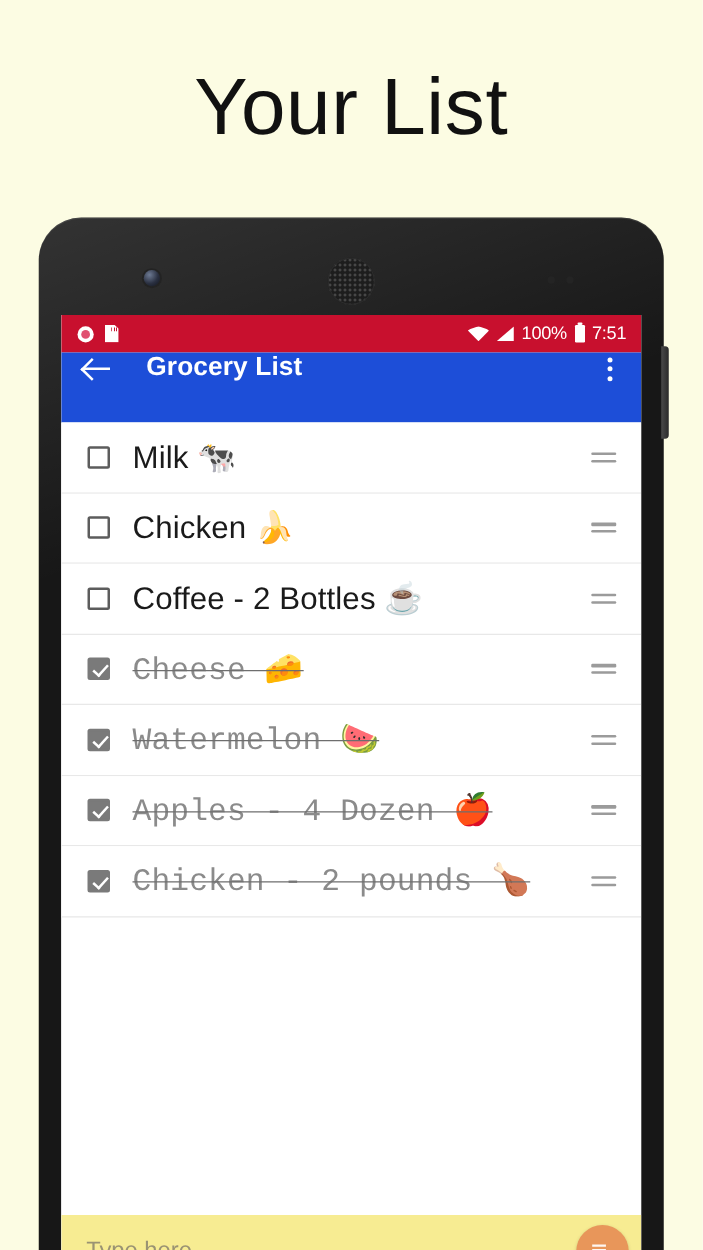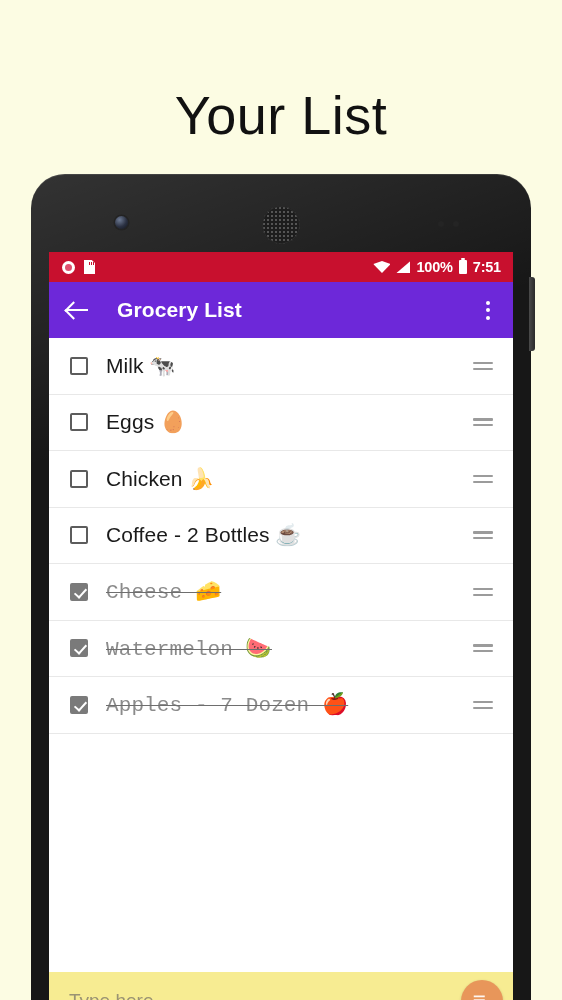--- a/index.html
+++ b/index.html
@@ -4,27 +4,26 @@
 <style>
   * { margin:0; padding:0; box-sizing:border-box; }
   html, body {
     width:562px; height:1000px;
     background:#FCFCE3;
     font-family:"Liberation Sans", sans-serif;
     overflow:hidden;
   }
   #page-title {
     text-align:center;
-    font-size:54px;
+    font-size:64px;
     font-weight:400;
     color:#111111;
     letter-spacing:0.5px;
     padding-top:50px;
     line-height:1.1;
-    margin-top:36px;
   }
 
   
   #phone {
     position:absolute;
     left:31px;
     top:174px;
     width:500px;
     height:870px;
     background:#171717;
@@ -87,21 +86,21 @@
   
   #status-bar{
     height:30px;
     background:#C8102E;
     display:flex; align-items:center;
     padding:0 12px 0 13px;
     color:#ffffff;
   }
   .sb-left{ display:flex; align-items:center; gap:9px; }
   .sb-right{ margin-left:auto; display:flex; align-items:center; gap:6px; }
-  .sb-text{ font-size:14.5px; font-weight:bold; letter-spacing:-.2px; }
+  .sb-text{ font-size:14.5px; font-weight:normal; letter-spacing:-.2px; }
   .icon-record{
     width:13px;height:13px;border-radius:50%;
     background:#fff; position:relative;
   }
   .icon-record::after{
     content:"";position:absolute;inset:3px;border-radius:50%;
     background:#E05070;
   }
   .icon-sdcard{
     width:11px;height:14px;background:#fff;
@@ -125,22 +124,22 @@
     width:8px;height:14px;background:#fff;border-radius:1px;position:relative;
   }
   .icon-battery::before{
     content:"";position:absolute;top:-2.5px;left:2px;
     width:4px;height:2.5px;background:#fff;border-radius:1px;
   }
 
   
   #app-bar{
     height:56px;
-    background:#6d28d9;
-    display:flex; align-items:center;
+    background:#1d4ed8;
+    display:flex; align-items:flex-start;
     padding:0 14px 0 16px;
     color:#ffffff;
   }
   #back-arrow{
     width:26px;height:26px;position:relative;cursor:pointer;flex:0 0 auto;
   }
   #back-arrow::before{
     content:"";position:absolute;left:2px;top:12px;width:21px;height:2.4px;background:#fff;
   }
   #back-arrow::after{
@@ -182,21 +181,21 @@
     background:#7a7a7a;border-color:#7a7a7a;
   }
   .list-item.done .cbox::after{
     content:"";position:absolute;left:4.5px;top:1px;
     width:5px;height:10px;
     border-right:2.3px solid #fff;border-bottom:2.3px solid #fff;
     transform:rotate(42deg);
   }
   .item-label{
     margin-left:18px;
-    font-size:21px;
+    font-size:25px;
     color:#1a1a1a;
     white-space:nowrap;
     letter-spacing:.1px;
   }
   .list-item.done .item-label{
     color:#8b8b8b;
     text-decoration:line-through;
     text-decoration-color:#6e6e6e;
     text-decoration-thickness:1.4px;
     font-family:Liberation Mono, monospace;
@@ -280,36 +279,28 @@
         <div class="list-item">
           <div class="cbox"></div>
           <div class="item-label">Milk 🐄</div>
           <div class="drag-handle">
             <span></span>
             <span></span>
           </div>
         </div>
         <div class="list-item">
           <div class="cbox"></div>
-          <div class="item-label">Eggs 🥚</div>
+          <div class="item-label">Chicken 🍌</div>
           <div class="drag-handle">
             <span></span>
             <span></span>
           </div>
         </div>
         <div class="list-item">
           <div class="cbox"></div>
-          <div class="item-label">Chicken 🍌</div>
-          <div class="drag-handle">
-            <span></span>
-            <span></span>
-          </div>
-        </div>
-        <div class="list-item">
-          <div class="cbox"></div>
           <div class="item-label">Coffee - 2 Bottles ☕</div>
           <div class="drag-handle">
             <span></span>
             <span></span>
           </div>
         </div>
         <div class="list-item done">
           <div class="cbox"></div>
           <div class="item-label">Cheese 🧀</div>
           <div class="drag-handle">
@@ -320,21 +311,29 @@
         <div class="list-item done">
           <div class="cbox"></div>
           <div class="item-label">Watermelon 🍉</div>
           <div class="drag-handle">
             <span></span>
             <span></span>
           </div>
         </div>
         <div class="list-item done">
           <div class="cbox"></div>
-          <div class="item-label">Apples - 7 Dozen 🍎</div>
+          <div class="item-label">Apples - 4 Dozen 🍎</div>
+          <div class="drag-handle">
+            <span></span>
+            <span></span>
+          </div>
+        </div>
+        <div class="list-item done">
+          <div class="cbox"></div>
+          <div class="item-label">Chicken - 2 pounds 🍗</div>
           <div class="drag-handle">
             <span></span>
             <span></span>
           </div>
         </div>
       </div>
 
     <div id="compose-bar">
       <input id="compose-input" type="text" placeholder="Type here" style="">
       <div id="fab">

